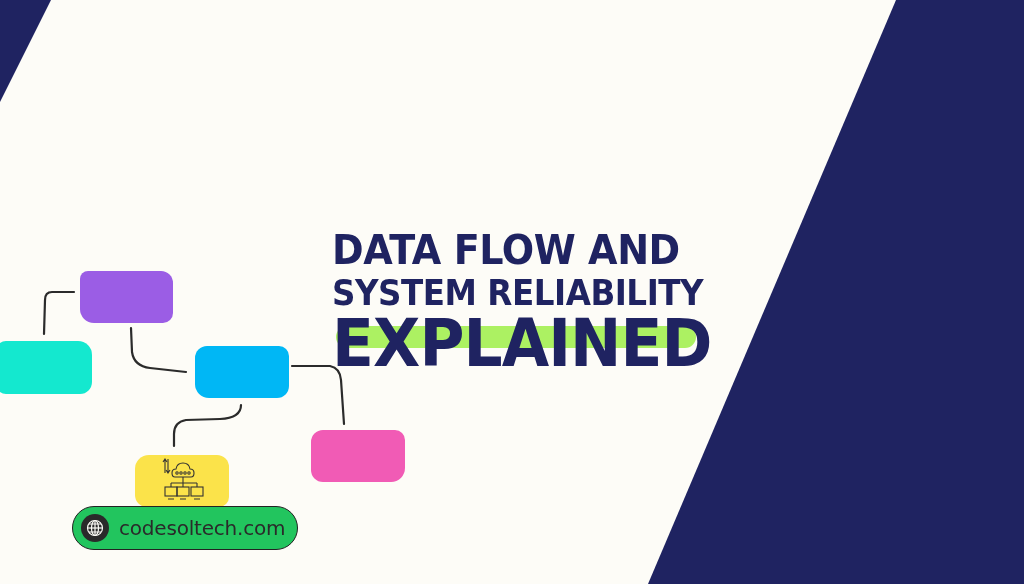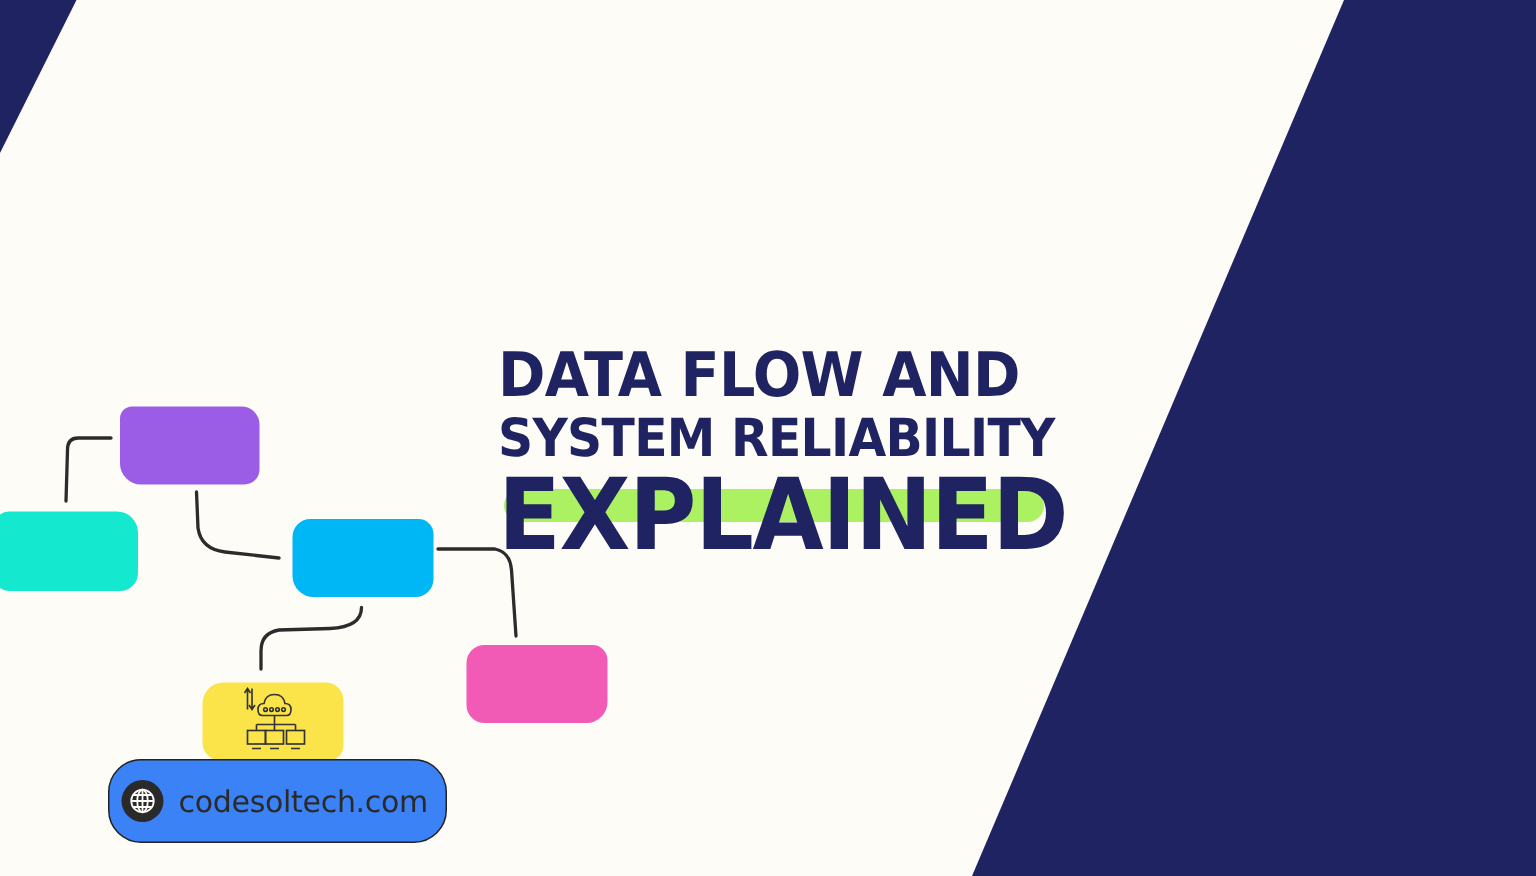--- a/index.html
+++ b/index.html
@@ -20,22 +20,22 @@
     }
     .line1 { top: 0px; font-size: 41px; transform: scaleX(0.93); }
     .line2 { top: 46px; font-size: 35px; transform: scaleX(0.93); }
     .line3 { top: 81px; font-size: 66px; transform: scaleX(0.93); letter-spacing: -1px; }
     .highlight {
       position: absolute; left: 336px; top: 326px; width: 360px; height: 22px;
       border-radius: 12px; background: #a8f05a; opacity: 0.95;
     }
     .box { position: absolute; border-radius: 10px; }
     .website-pill {
-      position: absolute; left: 72px; top: 506px; width: 226px; height: 56px;
-      border: 1.5px solid #222; border-radius: 22px; background: #3b82f6;
+      position: absolute; left: 72px; top: 506px; width: 226px; height: 44px;
+      border: 1.5px solid #222; border-radius: 22px; background: #22c55e;
       box-sizing: border-box; display: flex; align-items: center;
     }
     .globe {
       width: 28px; height: 28px; border-radius: 50%; background: #2a2a2a;
       margin-left: 8px; display: flex; align-items: center; justify-content: center;
     }
     .site-text {
       margin-left: 10px; font-size: 20px; color: #2a2a2a;
       font-family: "DejaVu Sans", sans-serif; letter-spacing: -0.2px;
     }

